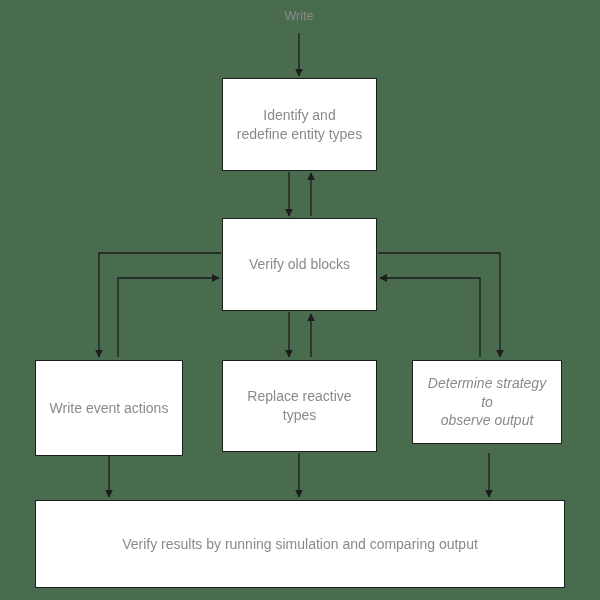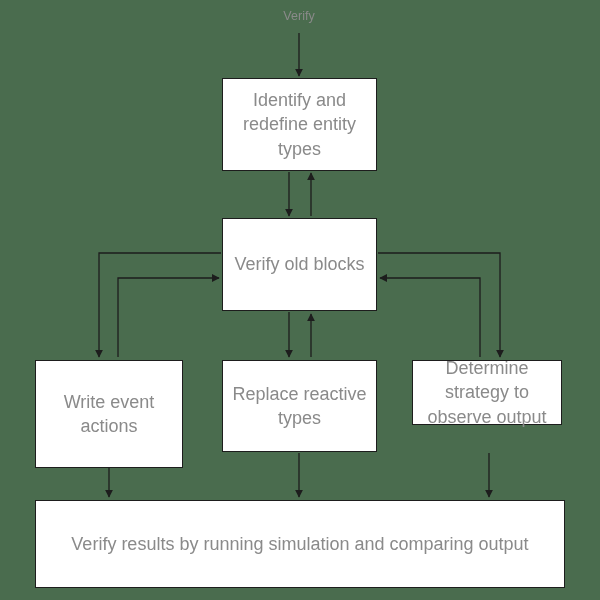--- a/index.html
+++ b/index.html
@@ -29,21 +29,21 @@
   .node {
     position: absolute;
     background: #ffffff;
     border: 1px solid #1d1d1d;
     box-sizing: border-box;
     display: flex;
     align-items: center;
     justify-content: center;
     text-align: center;
     color: #8a8a8a;
-    font-size: 18px;
+    font-size: 14px;
     line-height: 1.35;
     padding: 4px 8px;
   }
   .node-label {
     display: block;
     white-space: pre-line;
   }
   .start-label {
     position: absolute;
     color: #8a8a8a;
@@ -83,40 +83,40 @@
       <path d="M 378 253 L 500 253 L 500 357" marker-end="url(#arrow)"></path>
 
       <path d="M 480 357 L 480 278 L 380 278" marker-end="url(#arrow)"></path>
 
       <path d="M 109 453 L 109 497" marker-end="url(#arrow)"></path>
       <path d="M 299 453 L 299 497" marker-end="url(#arrow)"></path>
       <path d="M 489 453 L 489 497" marker-end="url(#arrow)"></path>
     </g>
   </svg>
 
-  <div class="start-label" style="left:299px; top:9px;">Verify</div>
+  <div class="start-label" style="left:299px; top:9px;">Write</div>
 
   <div class="node" style="left:222px; top:78px; width:155px; height:93px;">
     <span class="node-label">Identify and
 redefine entity types</span>
   </div>
 
   <div class="node" style="left:222px; top:218px; width:155px; height:93px;">
     <span class="node-label">Verify old blocks</span>
   </div>
 
-  <div class="node" style="left:35px; top:360px; width:148px; height:108px;">
+  <div class="node" style="left:35px; top:360px; width:148px; height:96px;">
     <span class="node-label">Write event actions</span>
   </div>
 
   <div class="node" style="left:222px; top:360px; width:155px; height:92px;">
     <span class="node-label">Replace reactive types</span>
   </div>
 
-  <div class="node" style="left:412px; top:360px; width:150px; height:65px;">
+  <div class="node" style="left:412px; top:360px; width:150px; height:84px;font-style:italic;">
     <span class="node-label">Determine strategy to
 observe output</span>
   </div>
 
   <div class="node" style="left:35px; top:500px; width:530px; height:88px;align-items:center;">
     <span class="node-label">Verify results by running simulation and comparing output</span>
   </div>
 
 </div>
 

